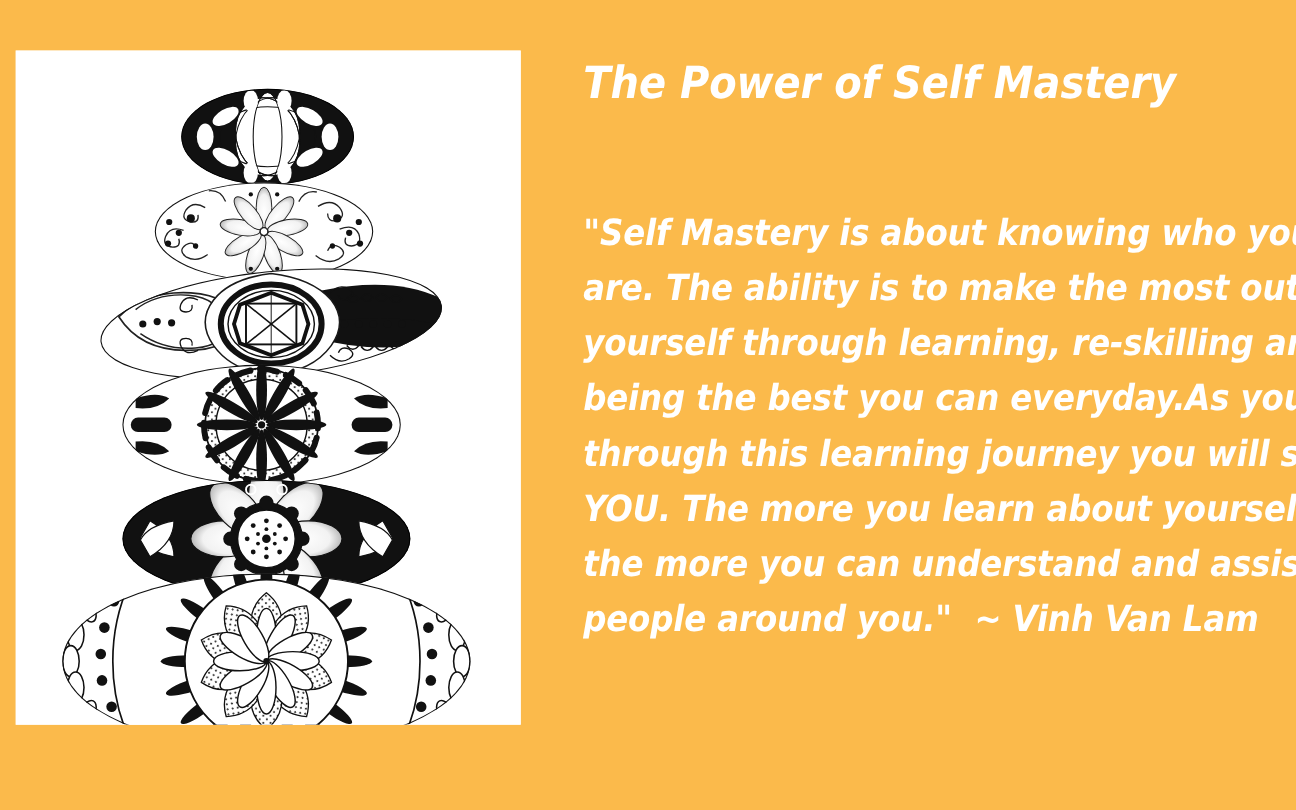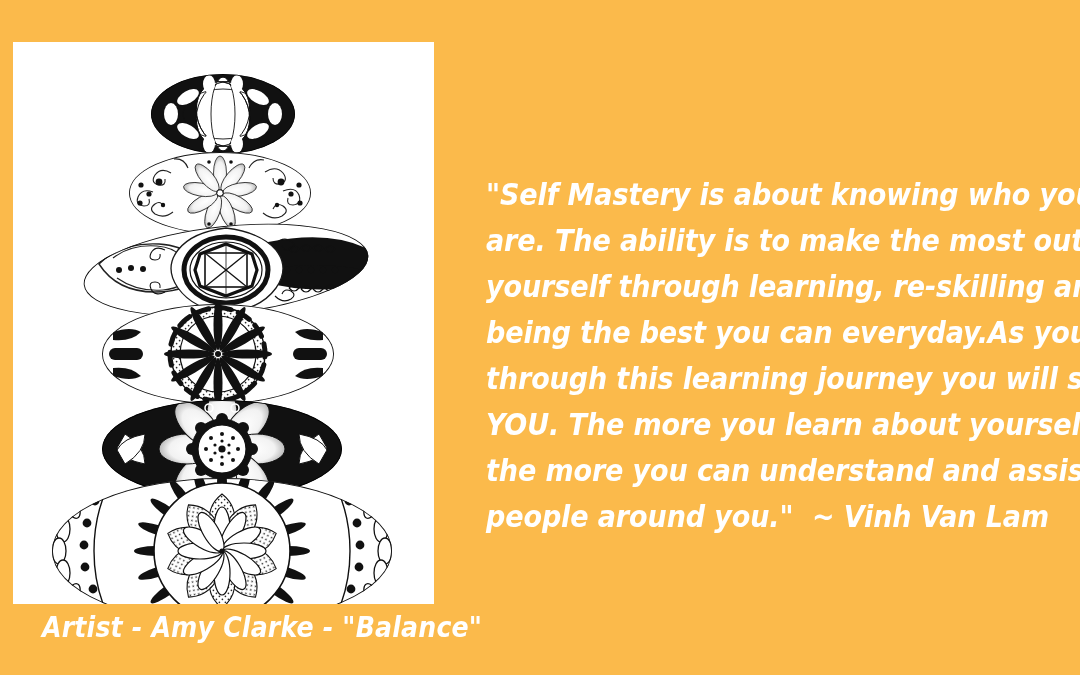--- a/index.html
+++ b/index.html
@@ -468,22 +468,22 @@
           </g>
         </g>
         <circle cx="209" cy="509" r="2.6" fill="#111"></circle>
         <ellipse cx="209" cy="509" rx="170" ry="73" fill="none" stroke="#111" stroke-width="1.8"></ellipse>
       </g>
 
       <g clip-path="url(#c5)" opacity="0"></g>
     </svg>
   </div>
 
-  <div id="artwork-caption">Artist - Amy Clarke - "Balance"</div>
-
+
+  <div id="title">The Power of Self Mastery</div>
 
   <div id="quote-block">
     <div class="quote-line">"Self Mastery is about knowing who you</div>
     <div class="quote-line">are. The ability is to make the most out of</div>
     <div class="quote-line">yourself through learning, re-skilling and</div>
     <div class="quote-line">being the best you can everyday.As you go</div>
     <div class="quote-line">through this learning journey you will start</div>
     <div class="quote-line">YOU. The more you learn about yourself</div>
     <div class="quote-line">the more you can understand and assist the</div>
     <div class="quote-line">people around you."  ~ Vinh Van Lam</div>

